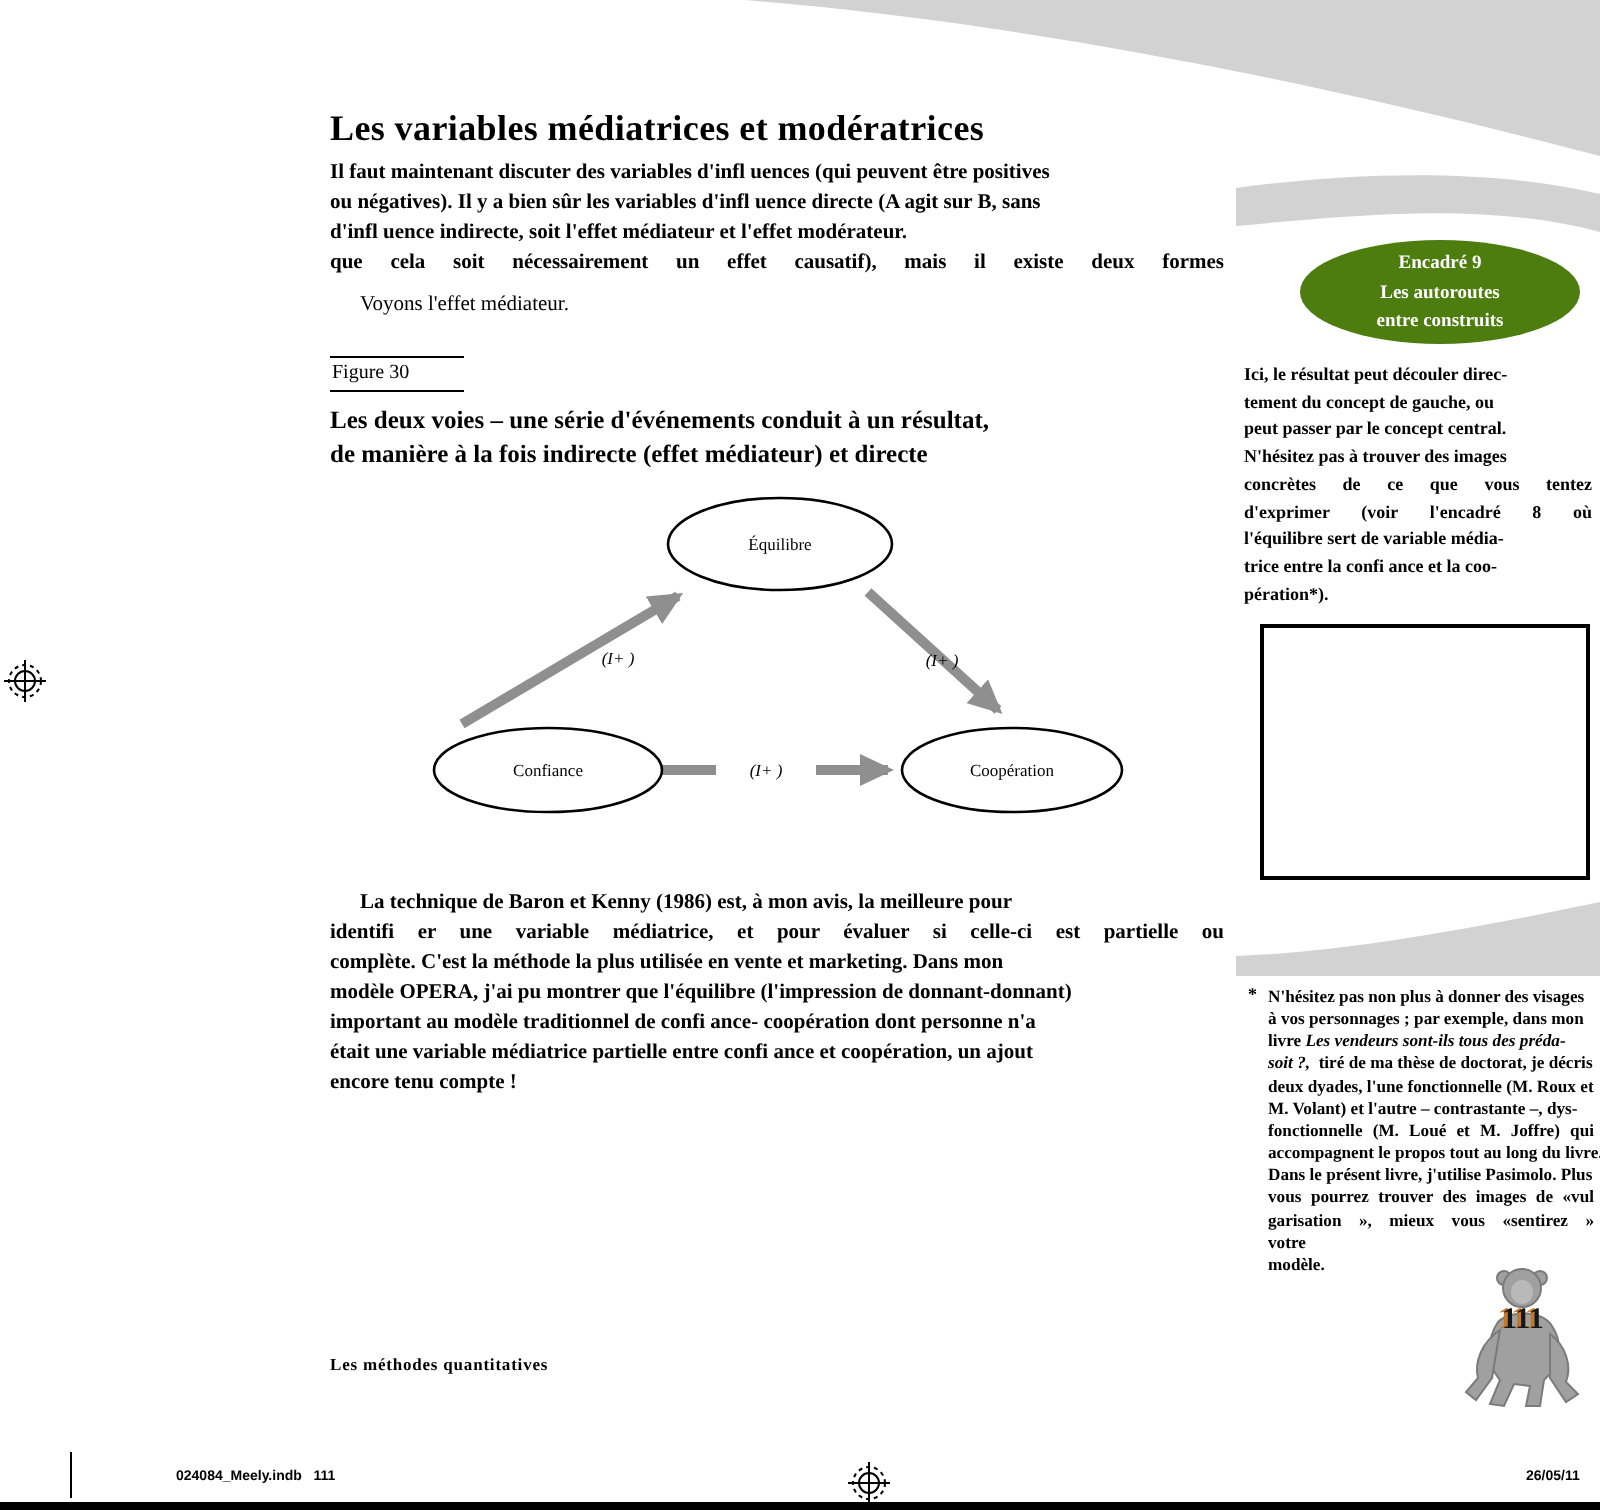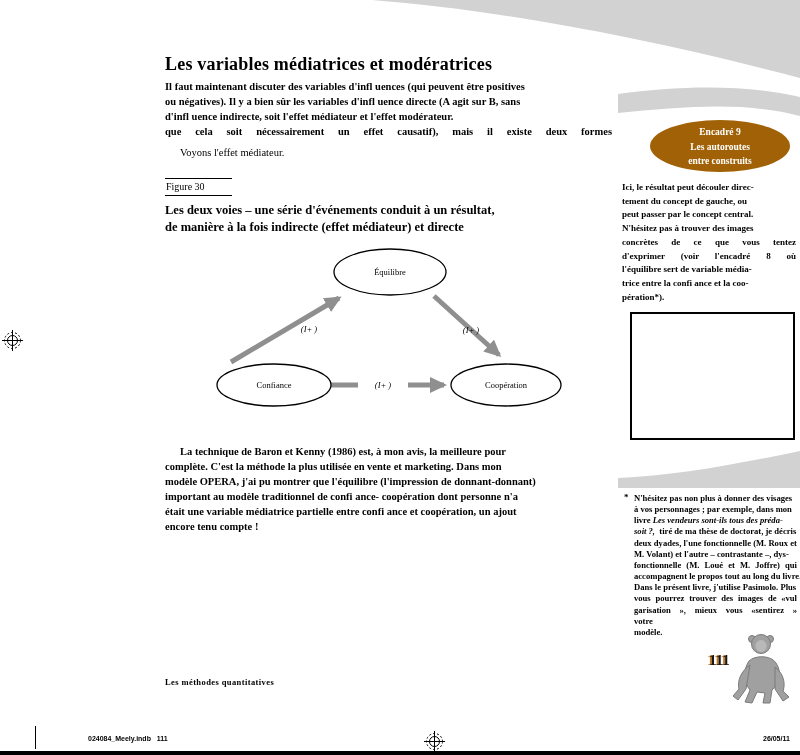--- a/index.html
+++ b/index.html
@@ -23,21 +23,21 @@
   .sb-body{left:622px;top:181px;width:174px;font-size:9px;line-height:13.7px;}
   .sb-box{left:630px;top:312px;width:161px;height:124px;border:2px solid #000;background:#fff;}
   .sb-ellipse{left:650px;top:120px;width:140px;height:52px;border-radius:50%;
               text-align:center;color:#fff;font-size:9.5px;line-height:14.5px;padding-top:5px;
               box-sizing:border-box;}
   .sb-ellipse .tl{white-space:pre;}
   .fn-marker{left:624px;top:492px;font-size:9px;font-weight:bold;}
   .footnote{left:634px;top:493px;width:163px;font-size:8.6px;line-height:11.15px;}
   .footnote .wide{word-spacing:2px;}
 
-  .pagenum{left:709px;top:652px;font-size:15px;font-weight:bold;color:#161616;
+  .pagenum{left:751px;top:652px;font-size:15px;font-weight:bold;color:#161616;
            text-shadow:-2px 0 0 #c07a2a;}
   .footer-txt{font-family:"Liberation Sans","DejaVu Sans",sans-serif;font-size:7px;
               font-weight:bold;white-space:pre;}
   .ftick{left:35px;top:726px;width:1px;height:23px;background:#000;}
   .bottombar{left:0;top:751px;width:800px;height:4px;background:#000;}
 
   svg text{font-family:"Liberation Serif","DejaVu Serif",serif;}
   .node-label{font-size:8.5px;}
   .edge-label{font-size:8.5px;font-style:italic;}
 </style>
@@ -88,34 +88,35 @@
     <ellipse cx="308" cy="139" rx="55" ry="21" fill="#ffffff" stroke="#000" stroke-width="1.3"></ellipse>
     <text x="308" y="142" text-anchor="middle" class="node-label">Coopération</text>
 
     <text x="111" y="86" text-anchor="middle" class="edge-label">(I+ )</text>
     <text x="273" y="87" text-anchor="middle" class="edge-label">(I+ )</text>
     <text x="185" y="142" text-anchor="middle" class="edge-label">(I+ )</text>
   </svg>
 
   <div class="abs para para2">
       <div class="tl ind">La technique de Baron et Kenny (1986) est, à mon avis, la meilleure pour</div>
+      <div class="tl wide">identifi er une variable médiatrice, et pour évaluer si celle-ci est partielle ou</div>
       <div class="tl">complète. C'est la méthode la plus utilisée en vente et marketing. Dans mon</div>
       <div class="tl">modèle OPERA, j'ai pu montrer que l'équilibre (l'impression de donnant-donnant)</div>
       <div class="tl">important au modèle traditionnel de confi ance- coopération dont personne n'a</div>
       <div class="tl">était une variable médiatrice partielle entre confi ance et coopération, un ajout</div>
       <div class="tl">encore tenu compte !</div>
     </div>
 
   <div class="abs runfooter">Les méthodes quantitatives</div>
 
   <svg class="abs" style="left:618px;top:84px" width="182" height="36">
     <path d="M0,10 C60,2 126,0 182,13 L182,32 C126,17 64,23 0,29 Z" fill="#d2d2d2"></path>
   </svg>
 
-  <div class="abs sb-ellipse" style="background:#a16207">
+  <div class="abs sb-ellipse" style="background:#4d7c0f">
     <div class="tl">Encadré 9</div>
     <div>
         <div class="tl">Les autoroutes</div>
         <div class="tl">entre construits</div>
       </div>
   </div>
 
   <div class="abs sb-body">
       <div class="tl">Ici, le résultat peut découler direc-</div>
       <div class="tl">tement du concept de gauche, ou</div>

